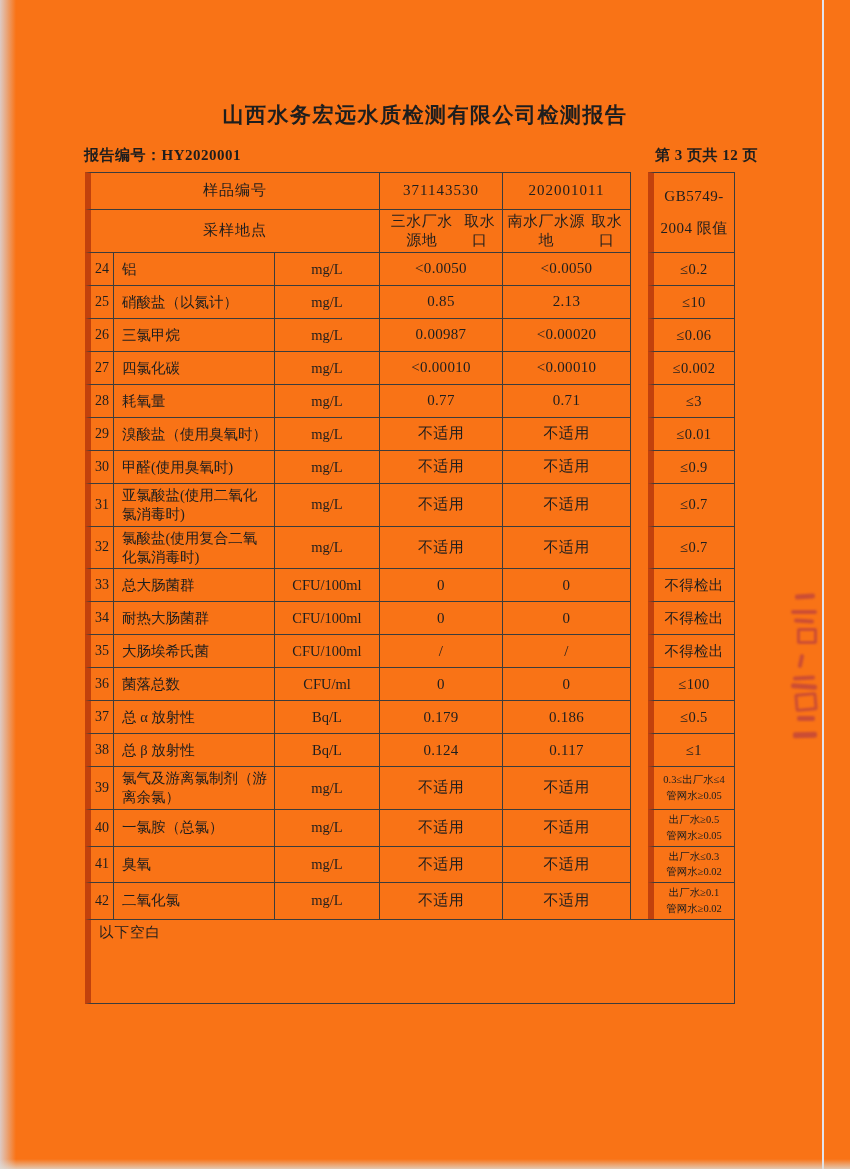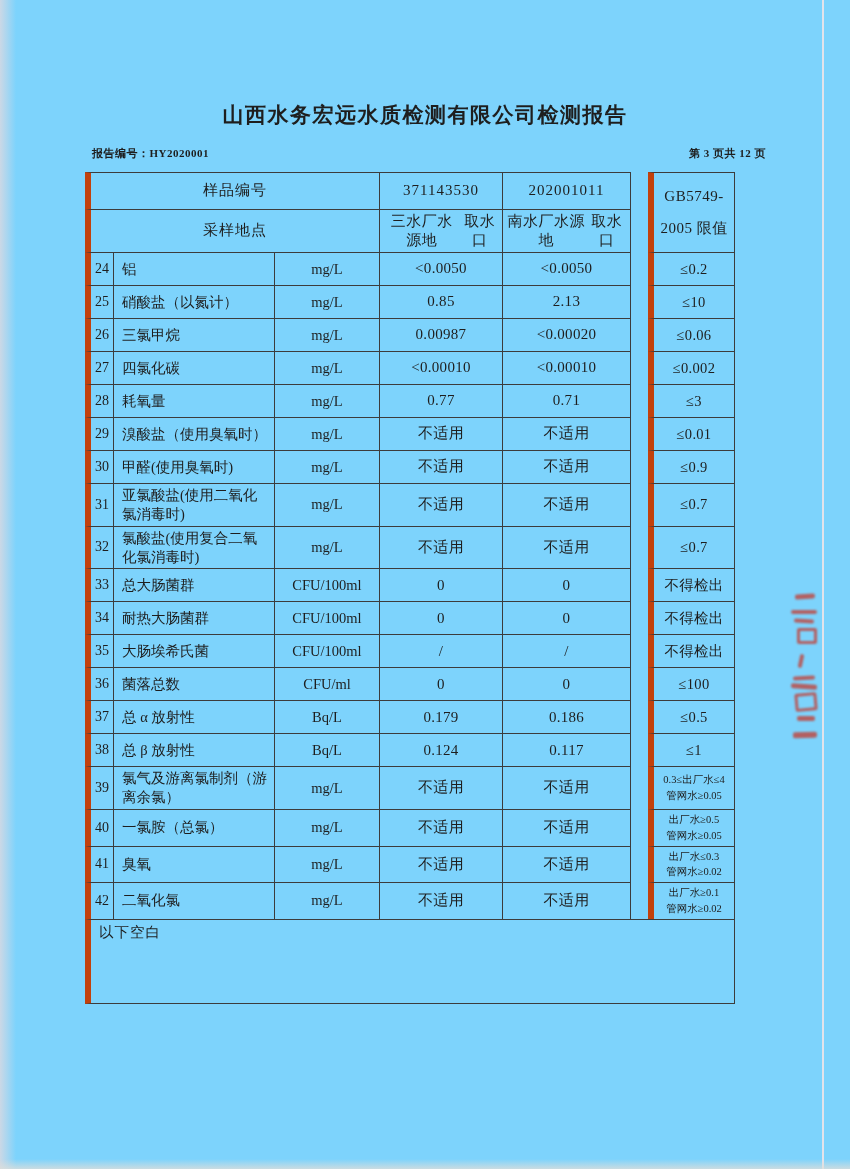--- a/index.html
+++ b/index.html
@@ -4,39 +4,39 @@
 <style>
   html,body{margin:0;padding:0;}
   body{
     width:850px;height:1169px;
     background:#ffffff;
     font-family:"Liberation Serif","DejaVu Serif",serif;
     position:relative;
   }
   .paper{
     position:absolute;inset:0;
-    background:#7dd3fc;
+    background:#f97316;
     color:#1e1e1e;
     overflow:hidden;
   }
   
   .edge-left{position:absolute;left:0;top:0;bottom:0;width:16px;
     background:linear-gradient(to right,#d9d9e2,rgba(255,255,255,0));opacity:.85;}
   .edge-bottom{position:absolute;left:0;right:0;bottom:0;height:10px;
     background:linear-gradient(to top,#dededa,rgba(255,255,255,0));opacity:.8;}
   .paper-fold{position:absolute;top:0;bottom:0;right:26px;width:2px;background:#e3e3ea;}
 
   .title{
     position:absolute;top:101px;left:0;width:100%;
     text-align:center;font-size:21px;font-weight:bold;letter-spacing:1.5px;
   }
   .meta{
-    position:absolute;top:146px;left:92px;width:674px;
+    position:absolute;top:146px;left:84px;width:674px;
     display:flex;justify-content:space-between;align-items:baseline;
-    font-size:11px;font-weight:bold;letter-spacing:.5px;
+    font-size:15px;font-weight:bold;letter-spacing:.5px;
   }
 
   .grid{
     position:absolute;top:172px;left:85px;
     display:grid;
     grid-template-columns:29px 161px 105px 123px 128px 17px 87px;
     grid-template-rows:38px 43px;
     grid-auto-rows:minmax(33px,auto);
     font-size:14.5px;line-height:1.3;
   }
@@ -89,21 +89,21 @@
     <div>第 3 页共 12 页</div>
   </div>
 
   <div class="grid" id="grid">
 
     <div class="cell hdr bl bt" style="grid-row:1;grid-column:1 / span 3">样品编号</div>
     <div class="cell hdr bt" style="grid-row:1;grid-column:4">371143530</div>
     <div class="cell hdr bt" style="grid-row:1;grid-column:5">202001011</div>
     <div class="cell hdr-limit bl bt" style="grid-row:1 / span 2;grid-column:7">
       <span>GB5749-</span>
-      <span>2005 限值</span>
+      <span>2004 限值</span>
     </div>
 
     <div class="cell hdr bl" style="grid-row:2;grid-column:1 / span 3">采样地点</div>
     <div class="cell hdr hdr-2line" style="grid-row:2;grid-column:4">
       <span>三水厂水源地</span>
       <span>取水口</span>
     </div>
     <div class="cell hdr hdr-2line" style="grid-row:2;grid-column:5">
       <span>南水厂水源地</span>
       <span>取水口</span>

